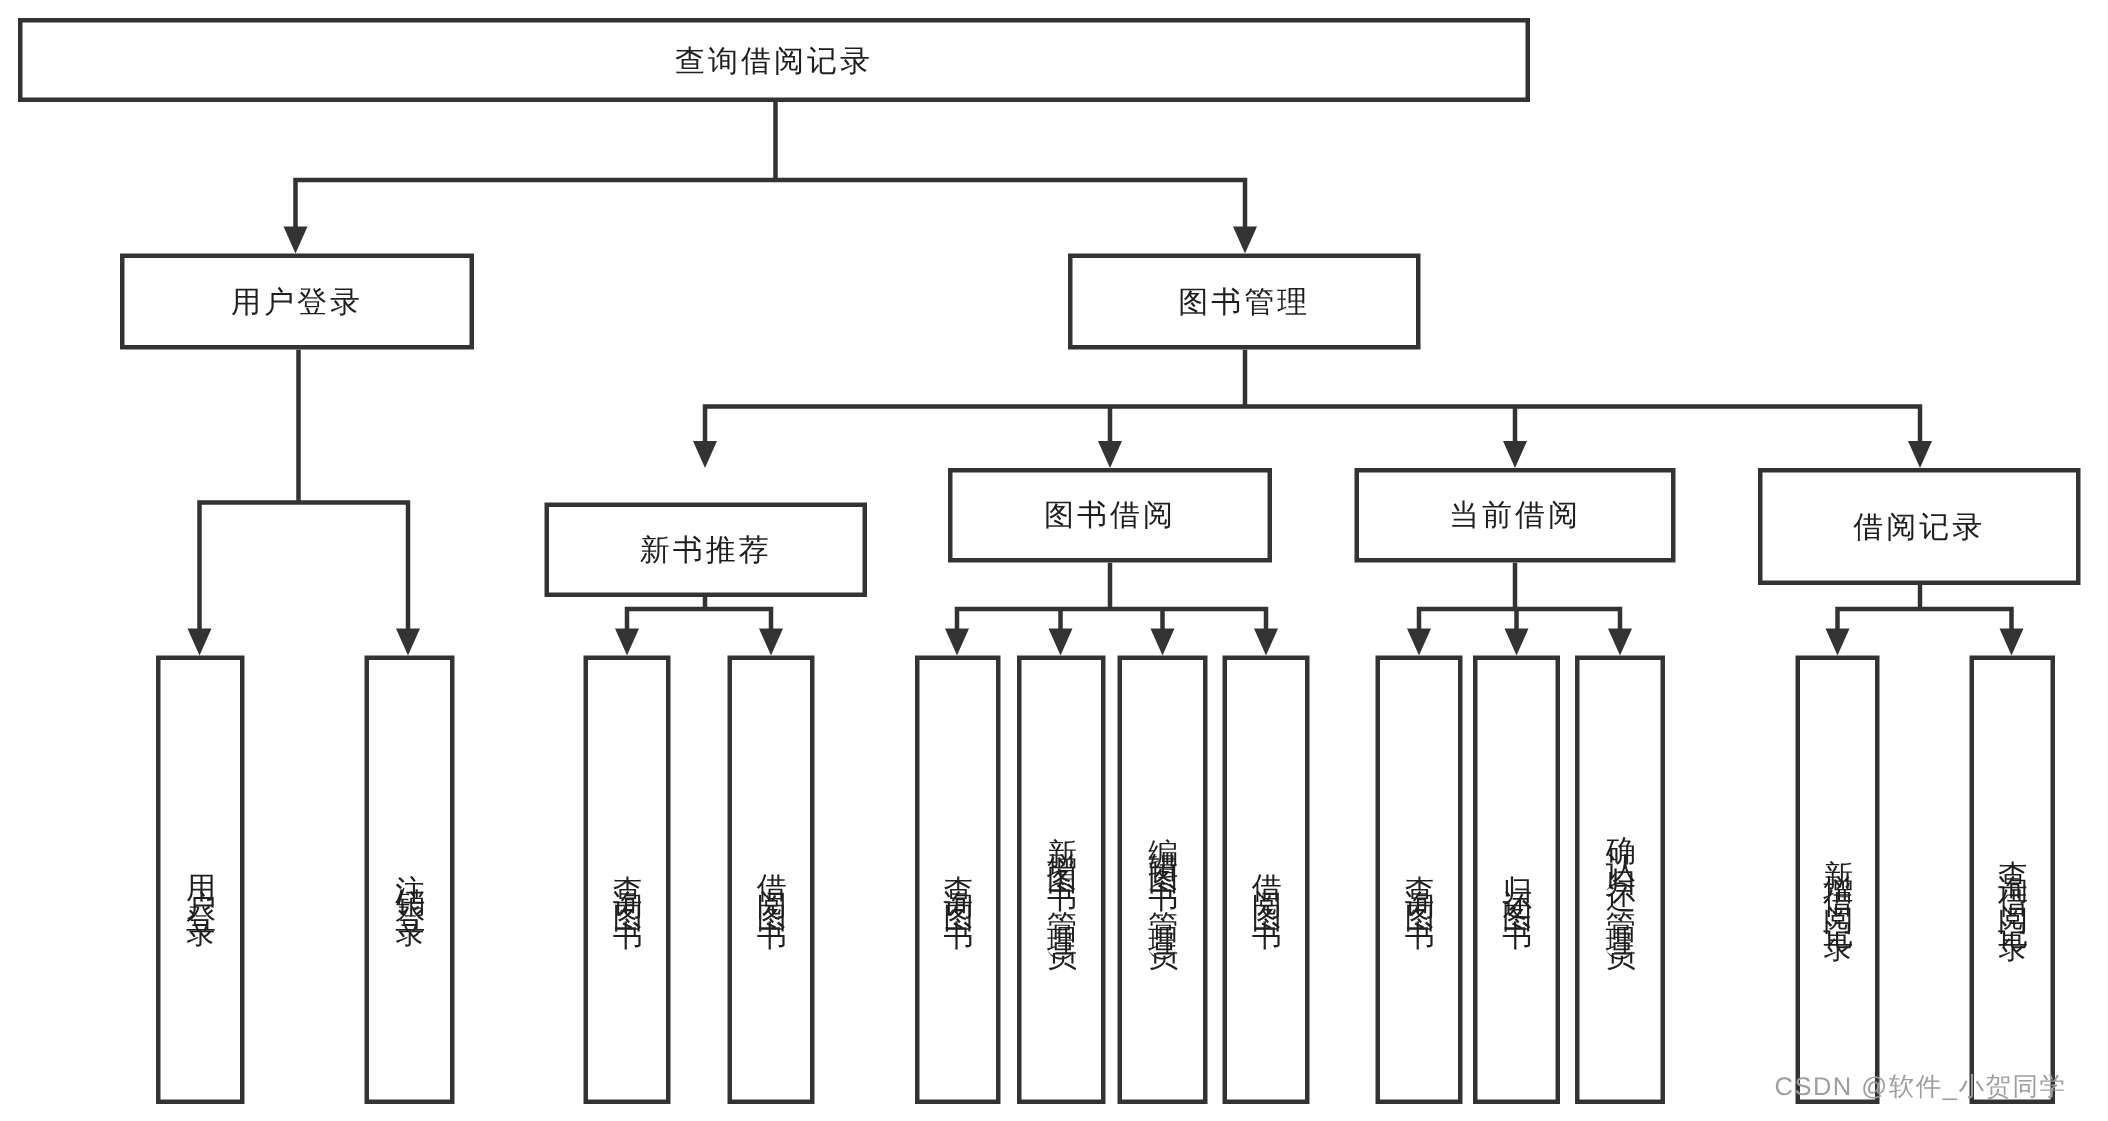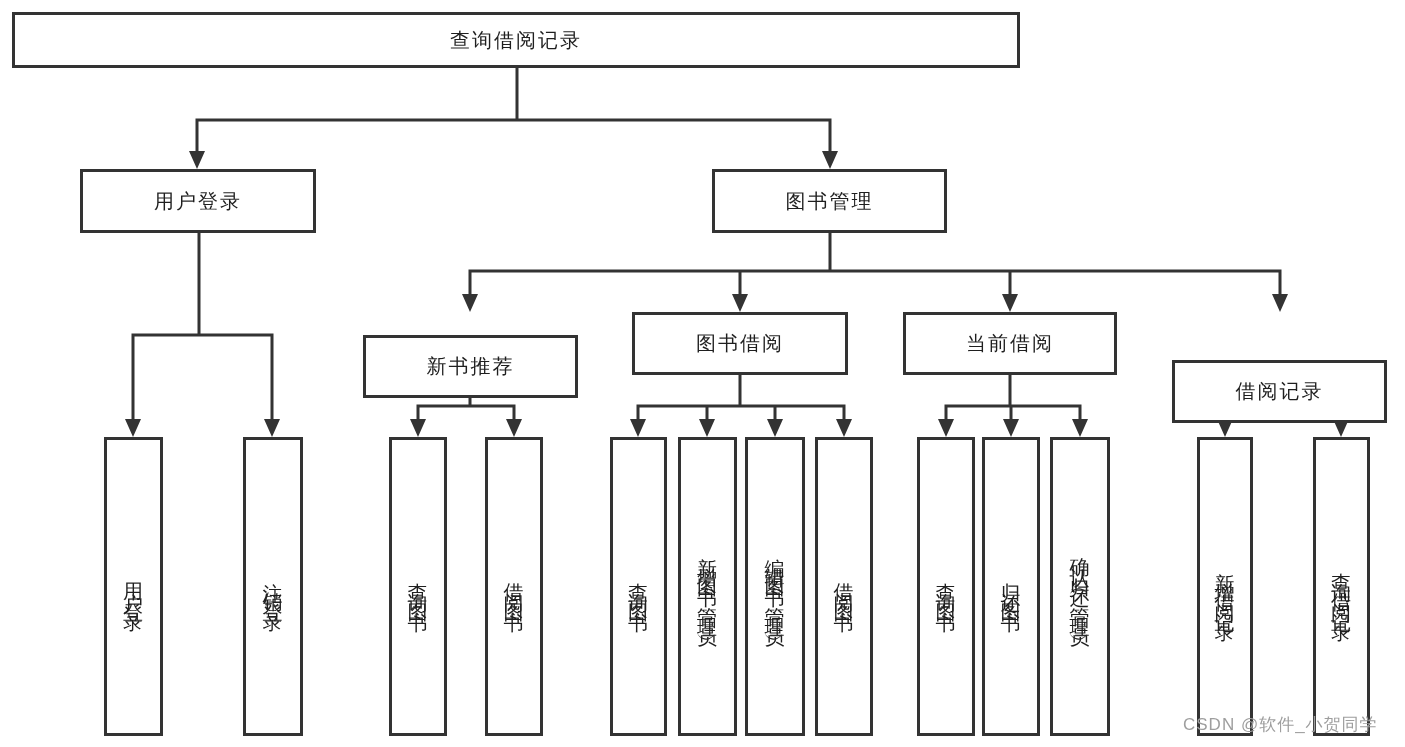--- a/index.html
+++ b/index.html
@@ -61,21 +61,21 @@
   </svg>
 
   <div class="box" style="left:12px;top:12px;width:1008px;height:56px;">查询借阅记录</div>
 
   <div class="box" style="left:80px;top:169px;width:236px;height:64px;">用户登录</div>
   <div class="box" style="left:712px;top:169px;width:235px;height:64px;">图书管理</div>
 
   <div class="box" style="left:363px;top:312px;width:215px;height:63px;margin-top:23px;">新书推荐</div>
   <div class="box" style="left:903px;top:312px;width:214px;height:63px;">当前借阅</div>
   <div class="box" style="left:632px;top:312px;width:216px;height:63px;">图书借阅</div>
-  <div class="box" style="left:1172px;top:312px;width:215px;height:63px;margin-top:48px;">借阅记录</div>
+  <div class="box" style="left:1172px;top:312px;width:215px;height:78px;">借阅记录</div>
 
   <div class="box vbox" style="left:104px;top:437px;width:59px;height:299px;">
     <span>用户登录</span>
   </div>
   <div class="box vbox" style="left:243px;top:437px;width:60px;height:299px;">
     <span>注销登录</span>
   </div>
 
   <div class="box vbox" style="left:389px;top:437px;width:58px;height:299px;">
     <span>查询图书</span>

